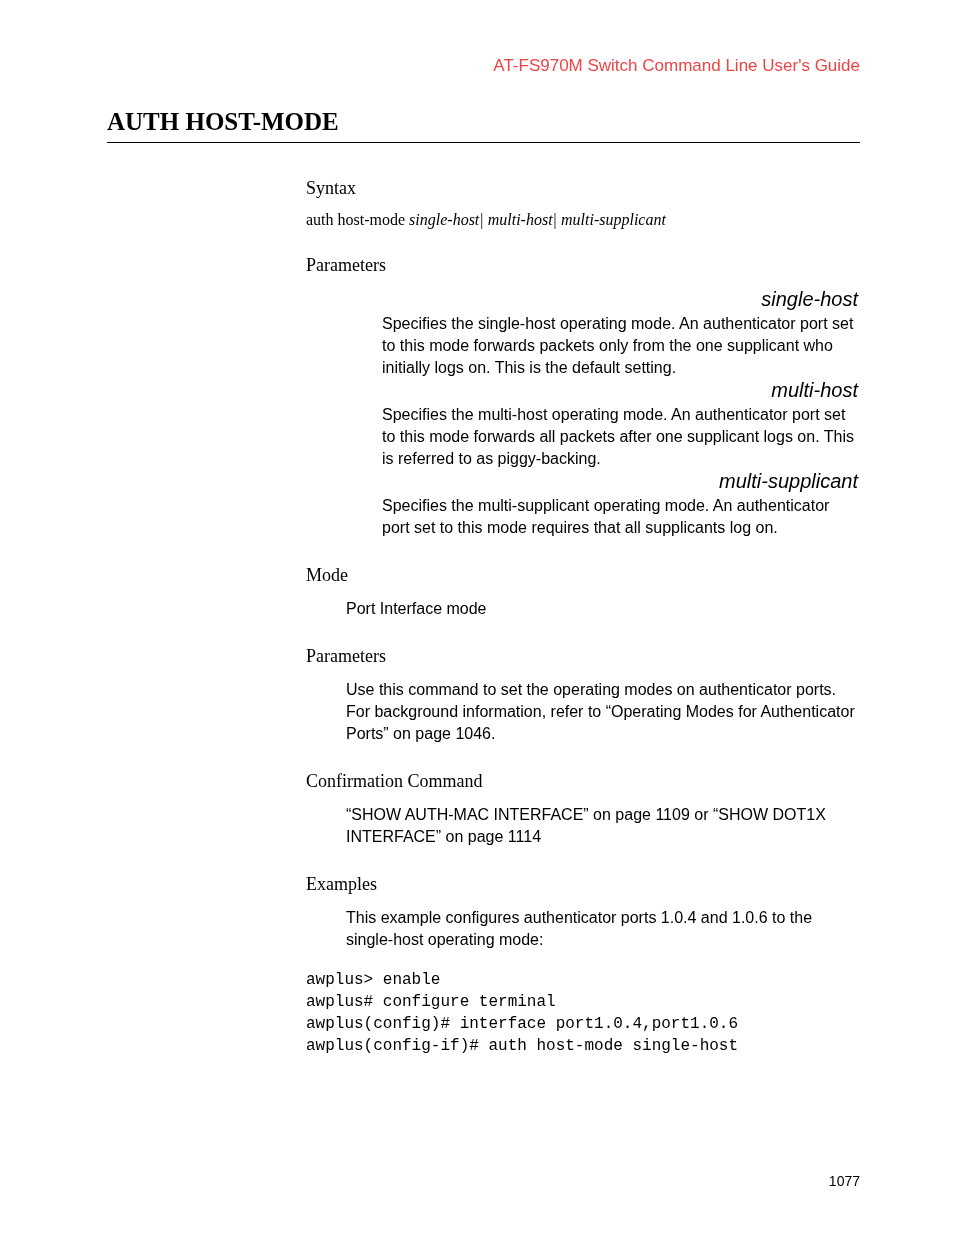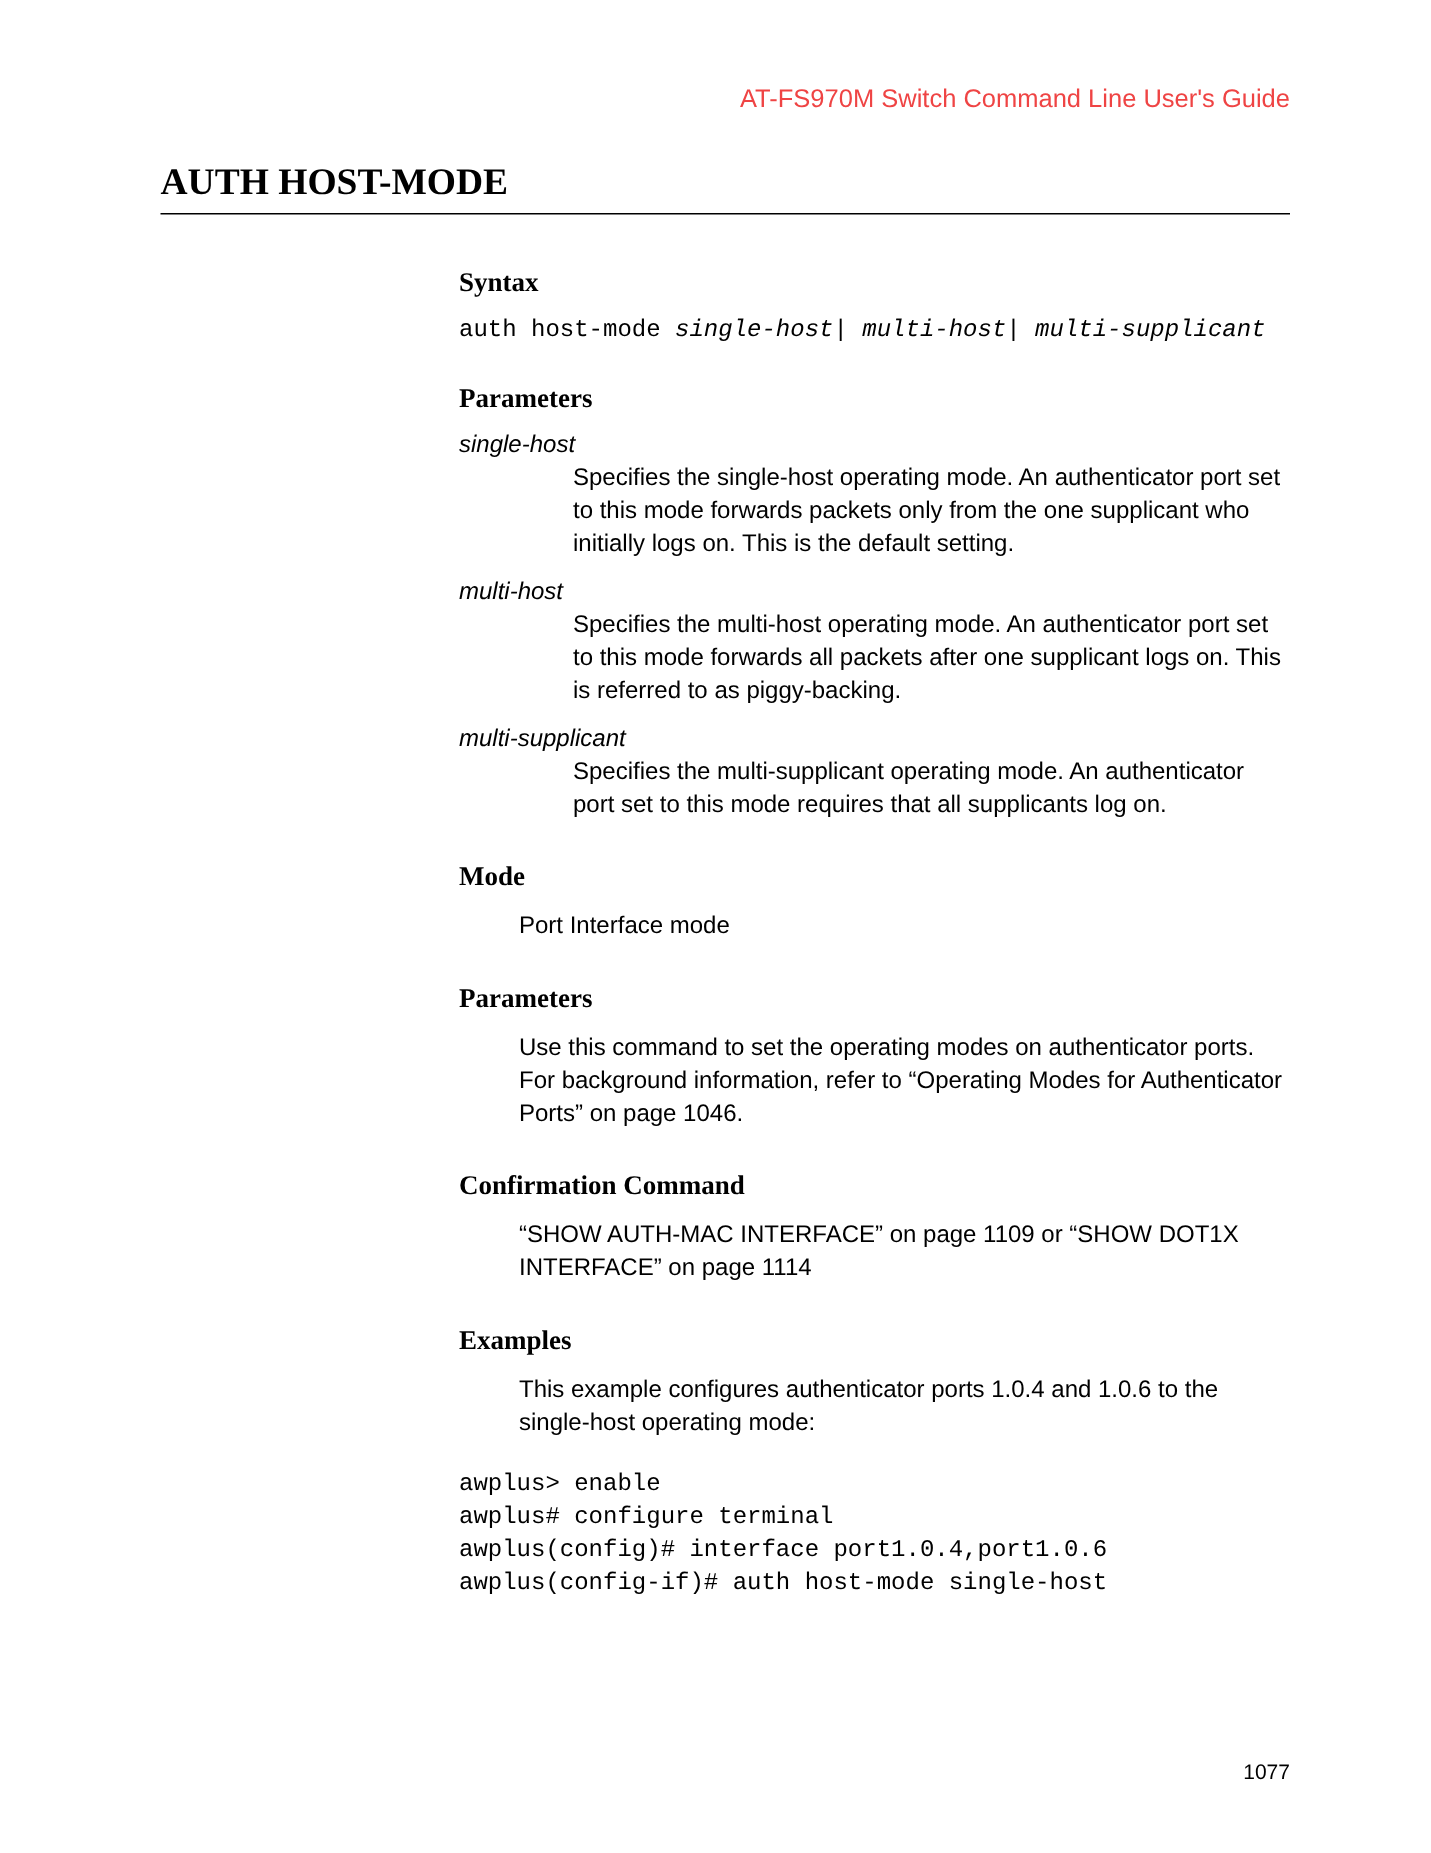--- a/index.html
+++ b/index.html
@@ -37,42 +37,42 @@
     border-bottom: 1px solid #000;
   }
   .body-col {
     position: absolute;
     top: 178px;
     left: 306px;
     width: 552px;
   }
   .h2 {
     font-family: "Times New Roman", Times, serif;
-    font-weight: bold;
+    font-weight: normal;
     font-size: 18px;
     margin-top: 26px;
     margin-bottom: 12px;
   }
   .h2.first { margin-top: 0; }
   .mono {
-    font-family: Liberation Mono, monospace;
+    font-family: Liberation Serif, serif;
     font-size: 16px;
     white-space: pre-wrap;
   }
   .mono .ital { font-style: italic; }
   .para {
     font-size: 16px;
     line-height: 22px;
     margin-bottom: 0;
     margin-left: 40px;
   }
   .param-term {
-    font-size: 16px;
+    font-size: 20px;
     font-style: italic;
-    margin-top: 12px;
+    text-align: right;
   }
   .param-def {
     font-size: 16px;
     line-height: 22px;
     margin-left: 76px;
     margin-top: 2px;
   }
   .code-block {
     font-family: Liberation Mono, monospace;
     font-size: 16px;

